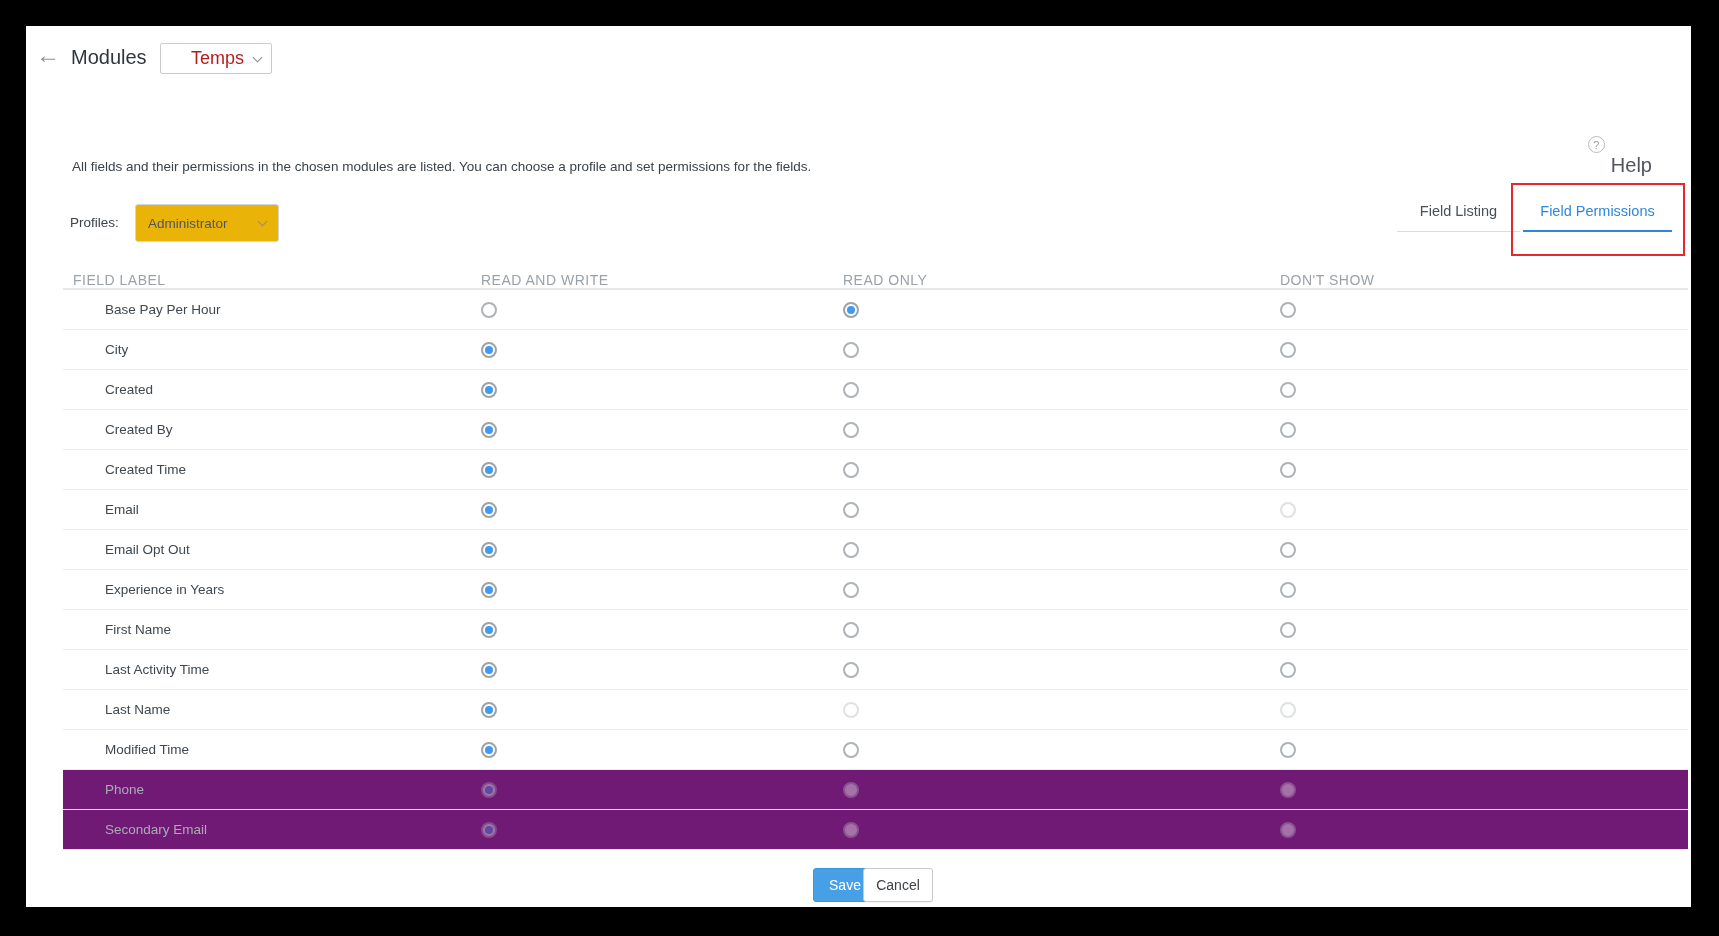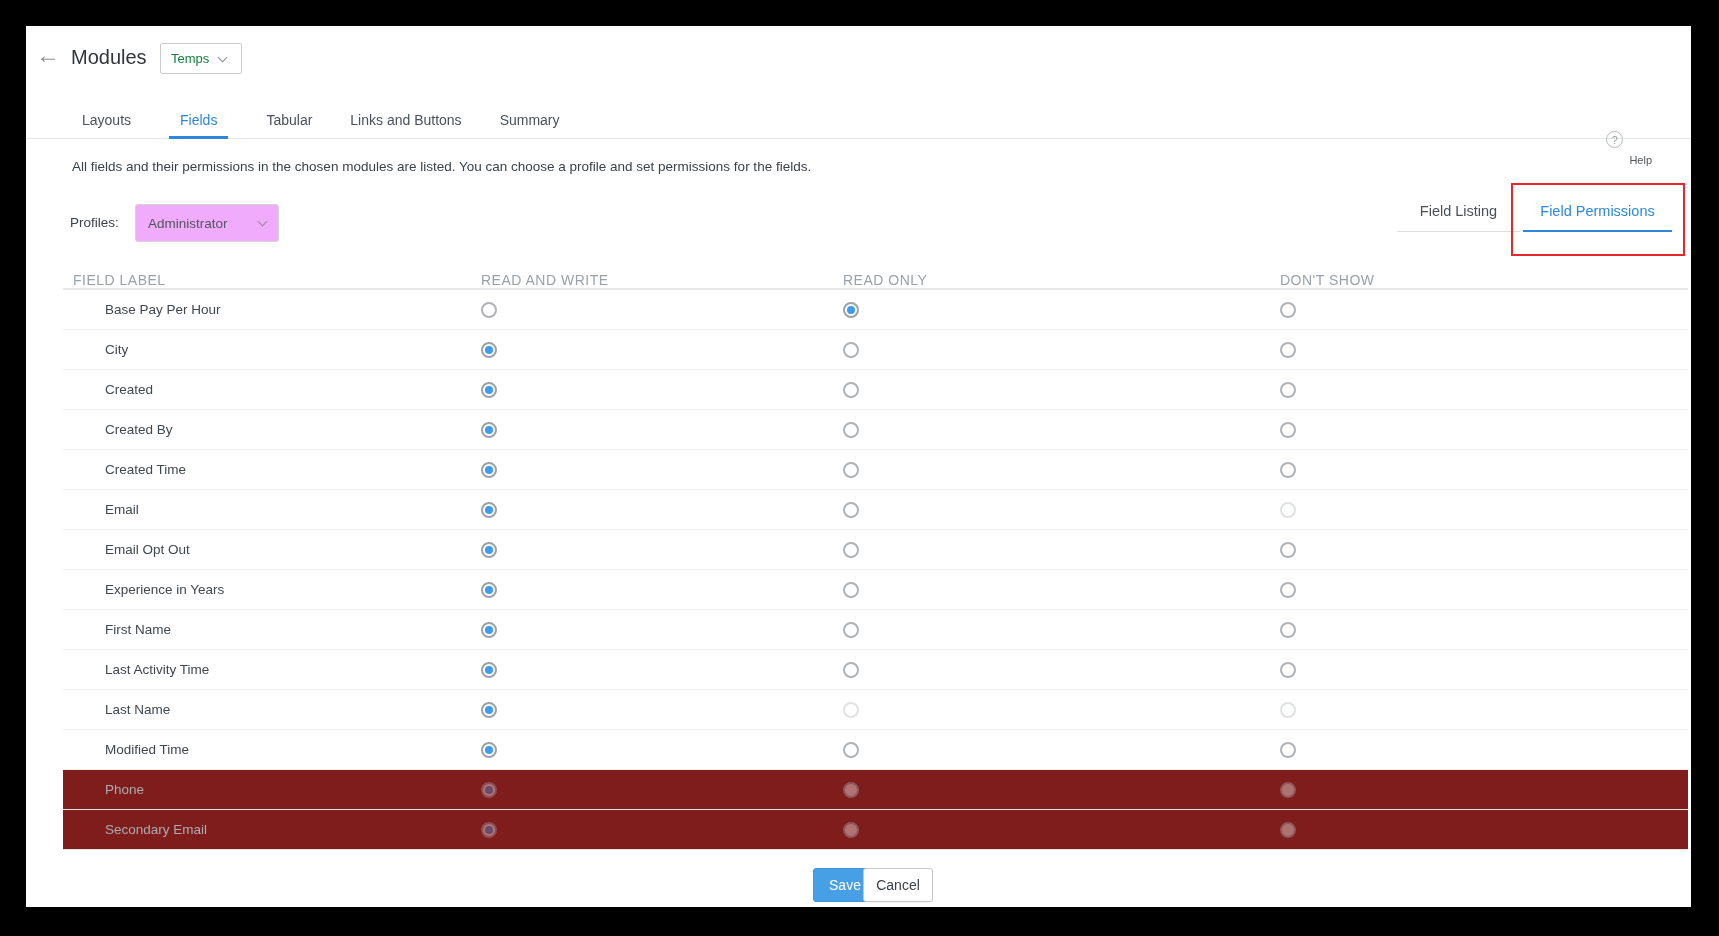--- a/index.html
+++ b/index.html
@@ -9,38 +9,38 @@
     background:#fff; overflow:hidden;
   }
   
   .back-arrow { position:absolute; left:10px; top:17px; font-size:24px; color:#8d9196; cursor:pointer; line-height:1; }
   .page-title { position:absolute; left:45px; top:20px; font-size:20px; color:#2f353b; }
   .module-dd {
     position:absolute; left:134px; top:17px; height:31px; min-width:82px;
     border:1px solid #ccc; border-radius:2px; background:#fff;
     display:flex; align-items:center; padding:0 10px; gap:10px; cursor:pointer;
   }
-  .module-dd .dd-text { font-size:13px; color:#15803d; }
+  .module-dd .dd-text { font-size:18px; color:#b91c1c;margin-left:20px; }
   .chev { width:7px; height:7px; border-right:1.5px solid #8a8f94; border-bottom:1.5px solid #8a8f94;
           transform:rotate(45deg); margin-top:-3px; display:inline-block; }
   
   .tabbar { position:absolute; left:0; top:79px; width:100%; height:34px; border-bottom:1px solid #e5e5e5;
             display:flex; align-items:center; padding-left:56px; }
   .tab { font-size:14px; color:#4a5158; margin-right:38px; cursor:pointer; height:34px; line-height:30px; }
   .tab.active { color:#2e87dd; border-bottom:3px solid #2e87dd; padding:0 11px; }
   .help { position:absolute; right:39px; top:86px; display:flex; align-items:center; gap:6px; cursor:pointer; }
   .help-icon { width:17px; height:17px; border:1px solid #b7bbbe; border-radius:50%;
                font-size:11px; color:#9aa0a5; text-align:center; line-height:16px; }
-  .help-label { font-size:11px; color:#50565c;margin-top:42px; }
+  .help-label { font-size:20px; color:#50565c;margin-top:42px; }
   
   .descr { position:absolute; left:46px; top:133px; font-size:13.5px; color:#3a424a; }
   .profiles-label { position:absolute; left:44px; top:189px; font-size:13.5px; color:#3b4249; }
   .profiles-dd {
     position:absolute; left:109px; top:178px; width:144px; height:38px;
-    border:1px solid #d4d4d4; border-radius:3px; background:#f0abfc;
+    border:1px solid #d4d4d4; border-radius:3px; background:#eab308;
     display:flex; align-items:center; justify-content:space-between; padding:0 12px; cursor:pointer;
   }
   .profiles-dd .dd-text { font-size:13.5px; color:#50565c; }
   
   .view-toggle { position:absolute; top:168px; right:19px; display:flex; }
   .vtab { height:38px; line-height:34px; text-align:center; font-size:14.5px; cursor:pointer; }
   .vtab-listing { width:123px; color:#4a5057; border-bottom:1px solid #dcdcdc; }
   .vtab-perms { width:149px; color:#2e87dd; border-bottom:2px solid #2e87dd; margin-left:3px; }
   .red-box { position:absolute; left:1485px; top:157px; width:174px; height:73px;
              border:2px solid #e9262b; z-index:30; pointer-events:none; }
@@ -50,21 +50,21 @@
   .th { position:absolute; top:9px; font-size:14px; letter-spacing:.5px; color:#9aa1a8; text-transform:uppercase;margin-top:8px; }
   .row { position:relative; height:40px; border-bottom:1px solid #ededed; }
   .row .lbl { position:absolute; left:10px; top:12px; font-size:13.5px; color:#3f474f;margin-left:32px; }
   .c-lbl { left:10px; } .c-rw { left:418px; } .c-ro { left:780px; } .c-ds { left:1217px; }
   .radio { position:absolute; top:12px; width:16px; height:16px; border-radius:50%;
            border:2px solid #aeb3b7; background:#fff; cursor:pointer; }
   .radio.sel::after { content:""; position:absolute; left:2px; top:2px; width:8px; height:8px;
                       border-radius:50%; background:#3e9bef; }
   .radio.sel { border-color:#9da2a6; }
   .radio.dis { opacity:.38; cursor:default; }
-  .row.dim { background:#7f1d1d; border-bottom-color:#e3e3e3;padding-left:35px; }
+  .row.dim { background:#701a75; border-bottom-color:#e3e3e3;padding-left:35px; }
   .row.dim .lbl { color:#a8adb2; }
   .row.dim .radio { opacity:.38; cursor:default; }
   
   .btn { position:absolute; top:842px; height:34px; border-radius:3px; font-size:14px;
          display:flex; align-items:center; justify-content:center; cursor:pointer; z-index:40;
          font-family:"Liberation Sans", sans-serif; }
   .btn-save { left:787px; width:64px; background:#47a0e6; color:#fff; border:1px solid #3d95dc; }
   .btn-cancel { left:837px; width:70px; background:#fff; color:#3c4147; border:1px solid #c9c9c9;
                 box-shadow:0 1px 1px rgba(0,0,0,.05); }
 </style>
@@ -73,27 +73,20 @@
 
 <div id="page">
 
   <span class="back-arrow">←</span>
   <span class="page-title">Modules</span>
   <div class="module-dd">
     <span class="dd-text">Temps</span>
     <span class="chev"></span>
   </div>
 
-  <div class="tabbar">
-    <span class="tab">Layouts</span>
-    <span class="tab active">Fields</span>
-    <span class="tab">Tabular</span>
-    <span class="tab">Links and Buttons</span>
-    <span class="tab">Summary</span>
-  </div>
   <div class="help">
     <span class="help-icon">?</span>
     <span class="help-label">Help</span>
   </div>
 
   <div class="descr">All fields and their permissions in the chosen modules are listed. You can choose a profile and set permissions for the fields.</div>
 
   <span class="profiles-label">Profiles:</span>
   <div class="profiles-dd">
     <span class="dd-text">Administrator</span>

